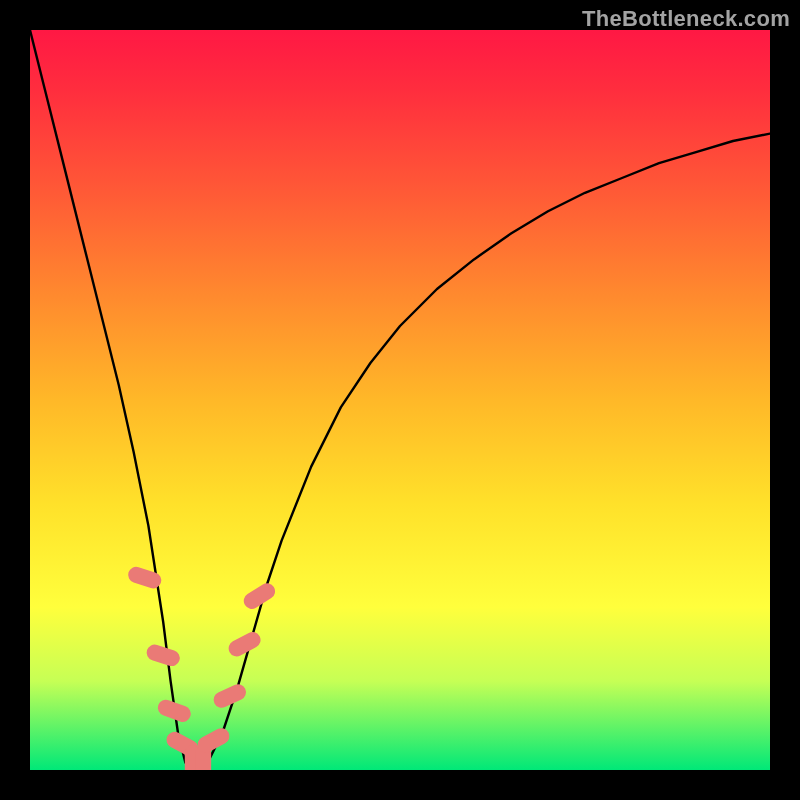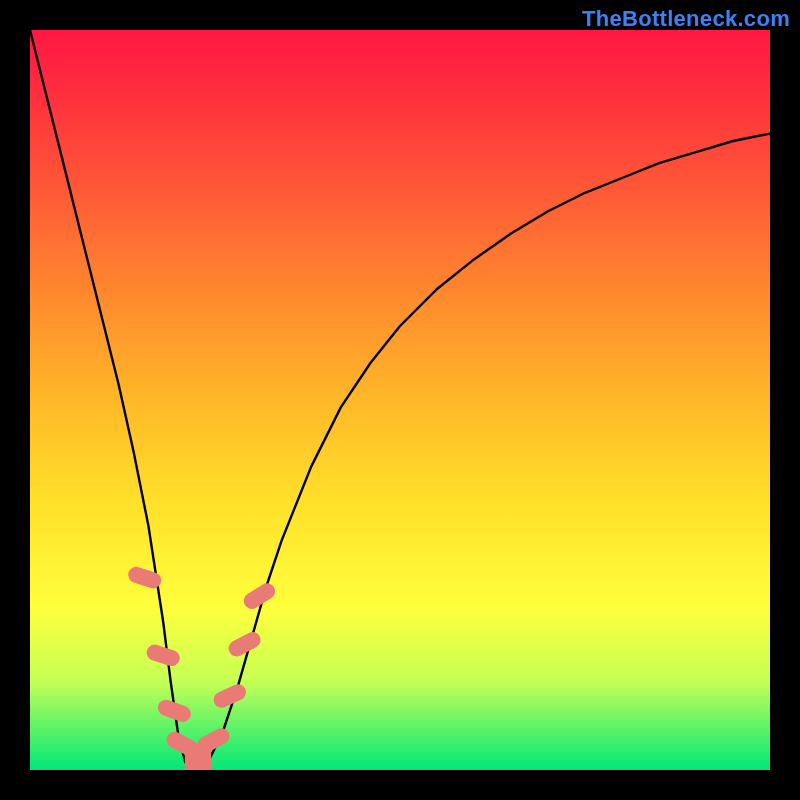--- a/index.html
+++ b/index.html
@@ -38,21 +38,21 @@
   .plot-area svg {
     position: absolute;
     inset: 0;
     width: 100%;
     height: 100%;
   }
   .watermark {
     position: absolute;
     top: 6px;
     right: 10px;
-    color: #3b82f6;
+    color: #a3a3a3;
     font-size: 22px;
     font-weight: 600;
     letter-spacing: 0.3px;
     user-select: none;
   }
 </style>
 </head>
 <body>
 
 <div class="stage">

